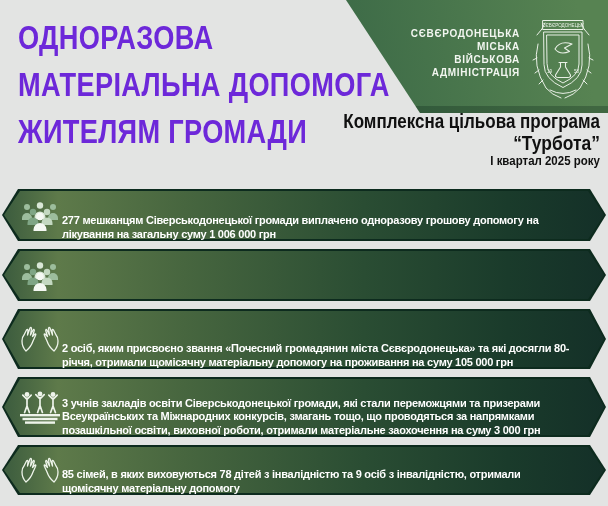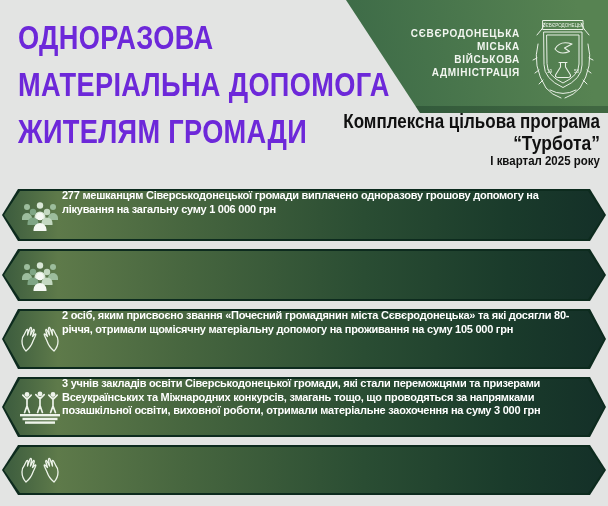--- a/index.html
+++ b/index.html
@@ -43,21 +43,21 @@
     clip-path:polygon(0 50%,16px 0,calc(100% - 16px) 0,100% 50%,calc(100% - 16px) 100%,16px 100%);
   }
   .bar.h2{height:52px;}
   .bar.h2s{height:50px;}
   .bar.h3{height:60px;}
   .bar-inner{
     position:absolute;inset:2px;
     clip-path:polygon(0 50%,16px 0,calc(100% - 16px) 0,100% 50%,calc(100% - 16px) 100%,16px 100%);
     background:linear-gradient(90deg,#3c5c3e 0%,#5e7a4a 9%,#47663f 30%,#2a4d33 60%,#1a3b2b 84%,#143028 100%);
   }
-  .bar-content{position:absolute;inset:0;display:flex;align-items:flex-start;padding:0 28px 12px 60px;}
+  .bar-content{position:absolute;inset:0;display:flex;align-items:flex-end;padding:0 28px 0 60px;}
   .bar-icon{position:absolute;left:16px;top:50%;transform:translateY(-50%);width:44px;display:flex;justify-content:center;}
   .bar-text{
     color:#ffffff;font-weight:700;font-size:11px;line-height:13.5px;letter-spacing:-.25px;
   }
 </style>
 </head>
 <body>
 
 <div class="poster">
 
@@ -219,17 +219,18 @@
 
     <div class="bar h2s">
       <div class="bar-inner"></div>
       <div class="bar-content">
         <span class="bar-icon">
           <svg width="44" height="32" viewBox="0 0 44 32" fill="none" stroke="#eef4ea" stroke-width="1.3" stroke-linecap="round" stroke-linejoin="round">
             <path d="M8 28 Q4 24 4 18 Q4 14 6 12 L8.5 7 Q9.5 5.5 10 7.5 L9.5 12 L12 5 Q13 3.5 13.5 5.5 L12.5 12 L15 7 Q16 5.5 16.3 7.5 L14.5 13.5 L17 11 Q18.3 10.5 17.5 12.5 L15 18 Q13 24 8 28 Z"></path>
             <path d="M36 28 Q40 24 40 18 Q40 14 38 12 L35.5 7 Q34.5 5.5 34 7.5 L34.5 12 L32 5 Q31 3.5 30.5 5.5 L31.5 12 L29 7 Q28 5.5 27.7 7.5 L29.5 13.5 L27 11 Q25.7 10.5 26.5 12.5 L29 18 Q31 24 36 28 Z"></path>
           </svg>
         </span>
+        <div class="bar-text">85 сімей, в яких виховуються 78 дітей з інвалідністю та 9 осіб з інвалідністю, отримали щомісячну матеріальну допомогу</div>
       </div>
     </div>
 
   </div>
 </div>
 
 </body></html>

